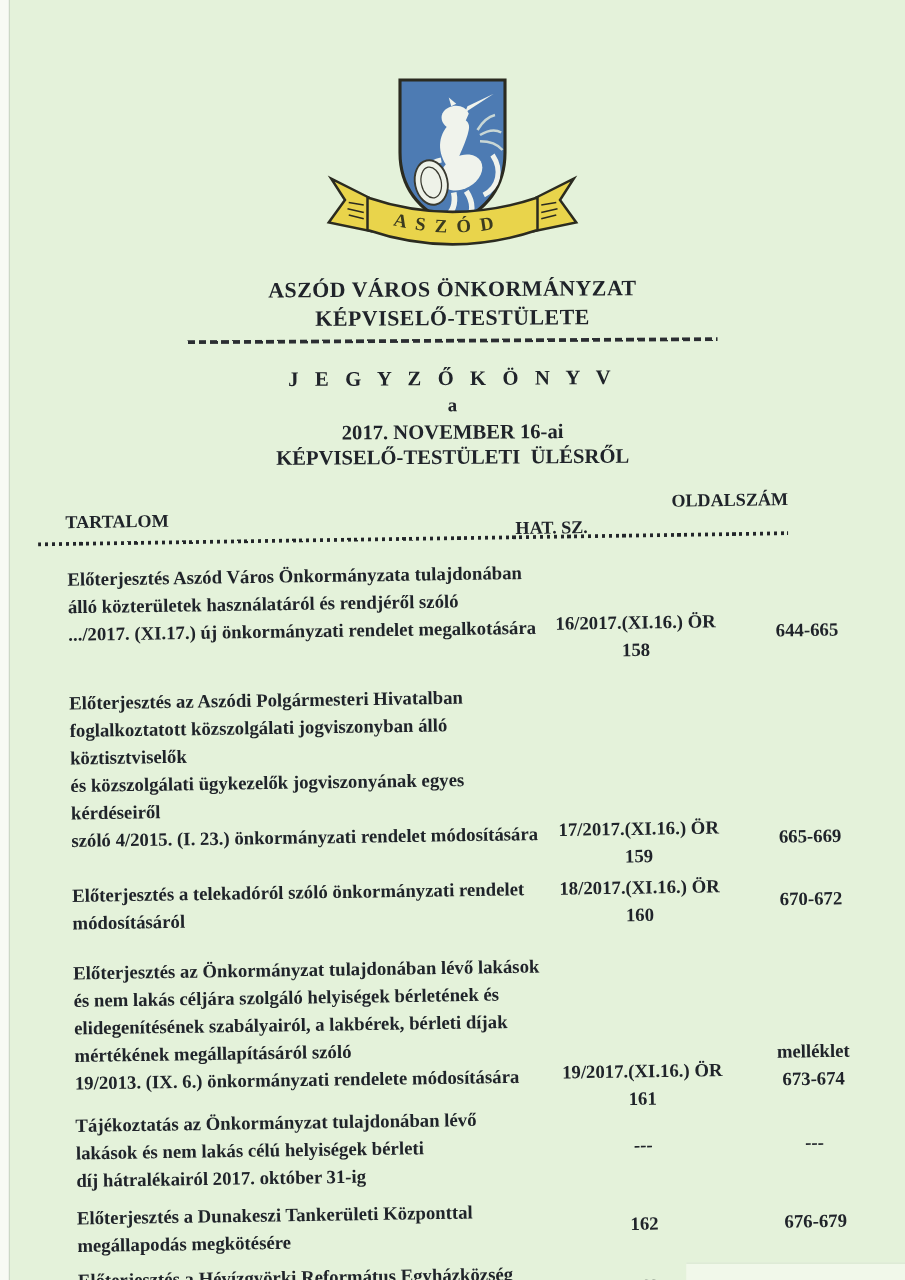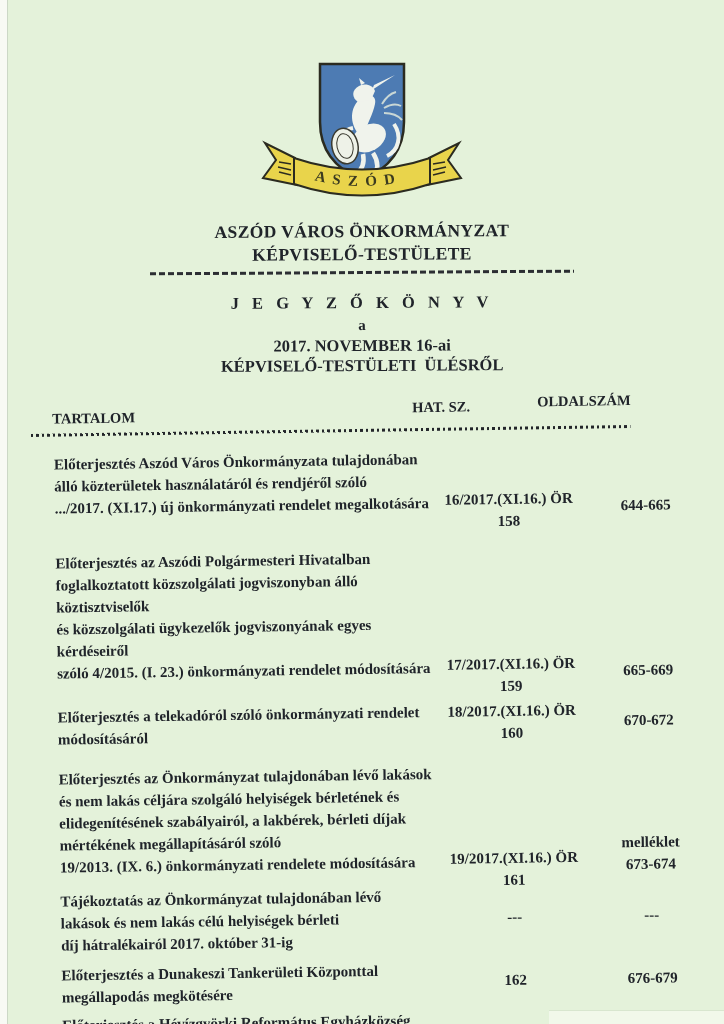--- a/index.html
+++ b/index.html
@@ -39,21 +39,21 @@
   .doc-title .l3 { font-size:16.5px; margin-top:1px; }
   .doc-title .l4 { font-size:16.5px; white-space:pre; }
 
   .toc {
     position:absolute; top:398px; left:0; width:724px;
     transform:rotate(-0.85deg); transform-origin:50% 0;
     font-weight:bold;
   }
   .toc-head { position:relative; height:26px; font-size:14.5px; }
   .toc-head .h-content { position:absolute; left:52px;  top:8px;  }
-  .toc-head .h-res     { position:absolute; left:412px; top:2px;  }
+  .toc-head .h-res     { position:absolute; left:412px; top:18px;  }
   .toc-head .h-pages   { position:absolute; left:537px; top:-2px; }
   .dot-line {
     margin:5px 94px 0 30px; height:3px;
     background:repeating-linear-gradient(90deg,#23262a 0 2.5px, transparent 2.5px 5.5px);
   }
   .row { display:flex; font-size:15px; line-height:22px; }
   .row .t { width:378px; padding-left:53px; white-space:pre-line; }
   .row .r { width:152px; text-align:center; white-space:pre-line; }
   .row .p { width:122px; text-align:center; white-space:pre-line; }
   .align-end    { align-items:flex-end; }

